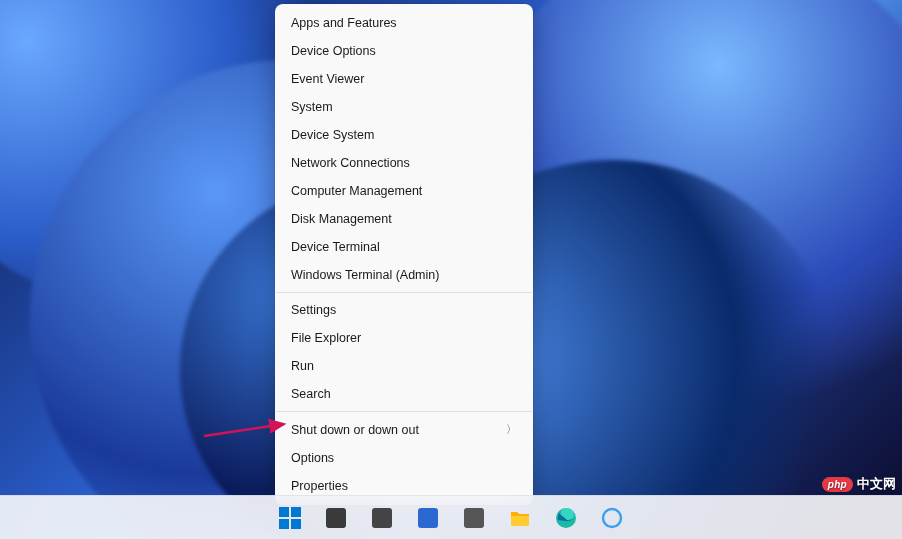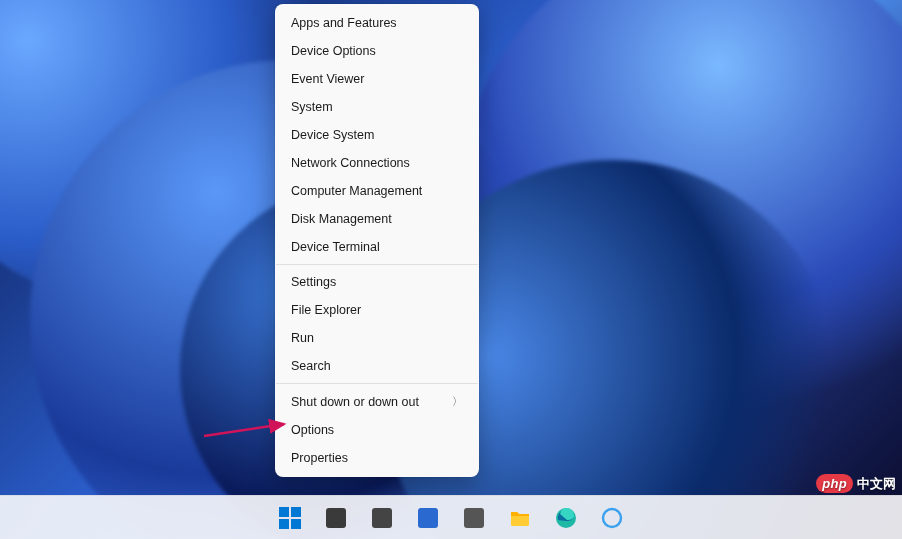--- a/index.html
+++ b/index.html
@@ -24,21 +24,21 @@
     .p1 { width: 420px; height: 420px; background: radial-gradient(circle at 35% 30%, #6aa8ff 0%, #2a5cc8 50%, transparent 72%); top: -120px; left: -90px; transform: rotate(-25deg); }
     .p2 { width: 520px; height: 520px; background: radial-gradient(circle at 30% 30%, #5a98f8 0%, #1a3a9a 55%, transparent 75%); top: 60px; left: 30px; transform: rotate(15deg); }
     .p3 { width: 500px; height: 500px; background: radial-gradient(circle at 35% 30%, #7ab8ff 0%, #2a4ab8 50%, transparent 72%); top: -60px; right: -60px; transform: rotate(40deg); }
     .p4 { width: 460px; height: 460px; background: radial-gradient(circle at 30% 30%, #4a88e8 0%, #0a2a6a 55%, transparent 75%); top: 160px; right: 60px; transform: rotate(-30deg); }
     .p5 { width: 380px; height: 380px; background: radial-gradient(circle at 30% 30%, #3a78d8 0%, #0a1a5a 55%, transparent 75%); top: 180px; left: 180px; }
 
     .context-menu {
       position: absolute;
       top: 4px;
       left: 275px;
-      width: 204px;
+      width: 258px;
       background: #f9f9f9;
       border-radius: 8px;
       box-shadow: 0 8px 24px rgba(0,0,0,0.28), 0 0 0 1px rgba(0,0,0,0.05);
       padding: 5px 0;
       font-size: 12.5px;
       color: #1a1a1a;
     }
     .menu-item {
       padding: 7px 16px 7px 16px;
       cursor: default;
@@ -93,21 +93,21 @@
       color: #fff;
       font-weight: 600;
       font-size: 13px;
       text-shadow: 0 1px 2px rgba(0,0,0,0.5);
     }
     .wm-badge {
       background: #e63946;
       color: #fff;
       font-style: italic;
       font-weight: 800;
-      font-size: 13px;
+      font-size: 10px;
       padding: 2px 6px;
       border-radius: 10px;
       letter-spacing: 0.3px;
     }
   </style>
 </head>
 <body>
 
 <div class="desktop-bg">
   <div class="bloom-petal p1"></div>
@@ -137,20 +137,23 @@
       <span>Network Connections</span>
     </div>
   <div class="menu-item">
       <span>Computer Management</span>
     </div>
   <div class="menu-item">
       <span>Disk Management</span>
     </div>
   <div class="menu-item">
       <span>Device Terminal</span>
+    </div>
+  <div class="menu-item">
+      <span>Windows Terminal (Admin)</span>
     </div>
 
   <div class="menu-separator"></div>
 
   <div class="menu-item">
       <span>Settings</span>
     </div>
   <div class="menu-item">
       <span>File Explorer</span>
     </div>

